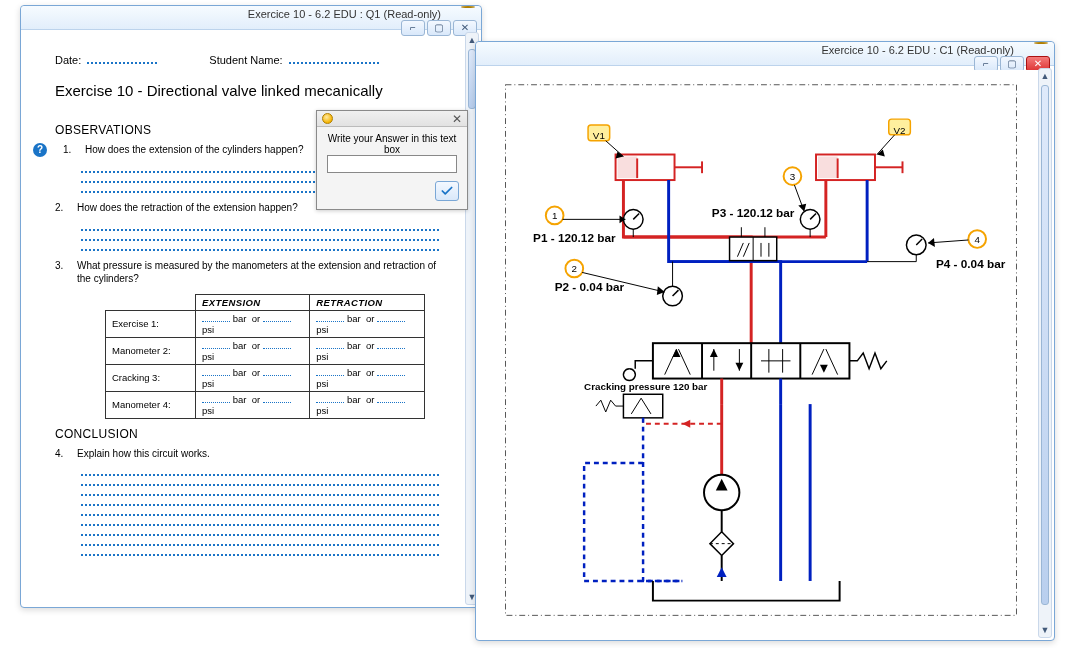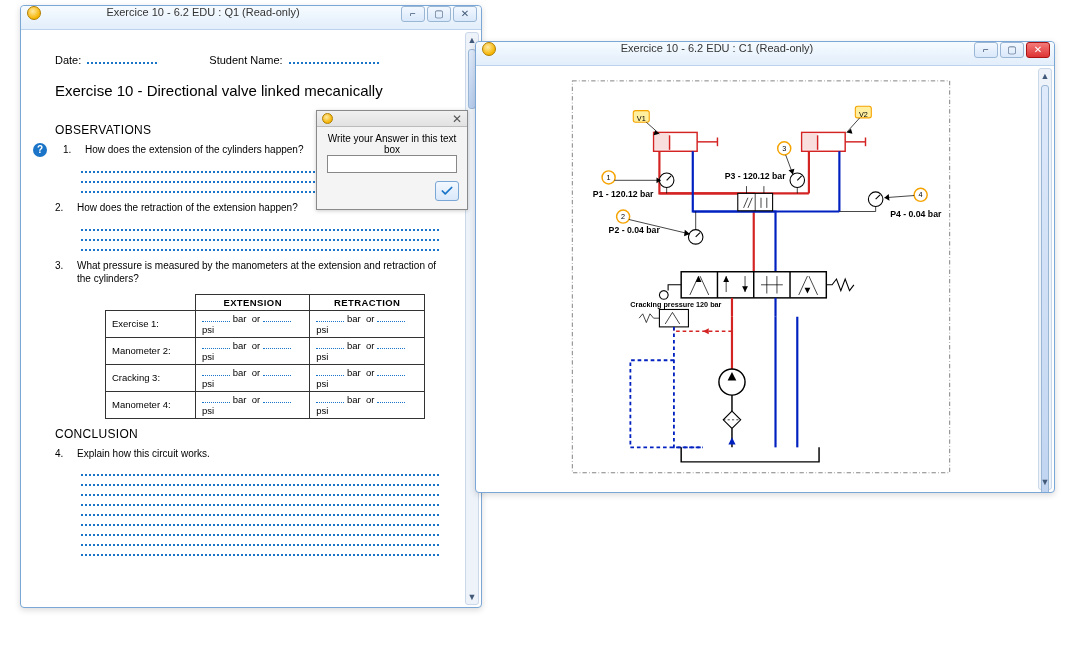--- a/index.html
+++ b/index.html
@@ -7,24 +7,24 @@
   .desktop { position:relative; width:1080px; height:648px; }
 
   
   .win {
     position:absolute; background:#fff;
     border:1px solid #7aa7d6; border-radius:4px;
     box-shadow:0 2px 6px rgba(0,0,0,.15);
     display:flex; flex-direction:column;
   }
   .titlebar {
-    height:24px; display:flex; align-items:flex-start;
+    height:24px; display:flex; align-items:flex-end;
     background:linear-gradient(#f6fbff,#e2eefb);
     border-bottom:1px solid #bcd3ec; border-radius:4px 4px 0 0;
-    font-size:11px; color:#333;
+    font-size:11px; color:#333;flex-direction:column;
   }
   .title-icon { width:14px; height:14px; margin:0 6px; border-radius:50%;
     background:radial-gradient(circle at 40% 35%, #ffe9a3, #f5b400 70%);
     border:1px solid #b07e00; }
   .title-text { flex:1; text-align:center; padding-right:40px; }
   .winbtns { display:flex; margin-right:4px; }
   .winbtn {
     width:24px; height:16px; margin-left:2px; border:1px solid #9ab6d5;
     border-radius:3px; background:linear-gradient(#f3f8ff,#d9e8fa);
     display:flex; align-items:center; justify-content:center;
@@ -47,21 +47,21 @@
   .qn { min-width:12px; }
   .help { width:14px; height:14px; border-radius:50%; background:#1a74c7; color:#fff;
     display:inline-flex; align-items:center; justify-content:center; font-size:10px; font-weight:bold;
     margin-left:-22px; margin-right:6px; }
   .lines { margin:4px 0 8px 26px; }
   .wline { height:10px; border-bottom:2px dotted #1a74c7; }
 
   
   table.press { border-collapse:collapse; margin:8px 0 8px 50px; font-size:9.5px; width:320px; }
   table.press th, table.press td { border:1px solid #333; padding:2px 6px; }
-  table.press th { text-align:center; font-weight:bold; letter-spacing:.4px; }
+  table.press th { text-align:left; font-weight:bold; letter-spacing:.4px;font-style:italic; }
   table.press td.first { width:90px; }
   .mini { display:inline-block; width:28px; border-bottom:1.5px dotted #1a74c7; }
 
   
   .vscroll {
     position:absolute; right:2px; top:2px; bottom:2px; width:14px;
     background:#eef3f9; border:1px solid #cad8ea; border-radius:3px;
   }
   .vscroll .arrow {
     height:14px; display:flex; align-items:center; justify-content:center;
@@ -88,21 +88,21 @@
   #answerPopup input { width:130px; height:18px; border:1px solid #888; font-size:10px; padding:1px 3px; }
   #answerPopup .ok {
     float:right; width:24px; height:20px; margin:8px 2px 2px 0;
     border:1px solid #7aa7d6; border-radius:3px;
     background:linear-gradient(#f3f8ff,#d9e8fa);
     display:flex; align-items:center; justify-content:center; cursor:pointer;
   }
   #answerPopup .ok svg { width:14px; height:14px; }
 
   
-  #winC { left:475px; top:41px; width:580px; height:452px; }
+  #winC { left:475px; top:41px; width:580px; height:600px; }
   .canvas { position:absolute; inset:4px 12px 4px 4px; background:#fff;text-align:center; }
   .canvas svg { width:100%; height:100%; }
   .dash { stroke-dasharray:3 3; }
   .dash2 { stroke-dasharray:5 4; }
   .label { font:600 12px Arial; }
   .small { font:600 10px Arial; }
   .ring { fill:#fff; stroke:#f5a300; stroke-width:2; }
   .rnum { font:10px Arial; fill:#000; text-anchor:middle; dominant-baseline:middle; }
   .vbox { fill:#ffef9e; stroke:#f5a300; stroke-width:1.5; }
 </style>

